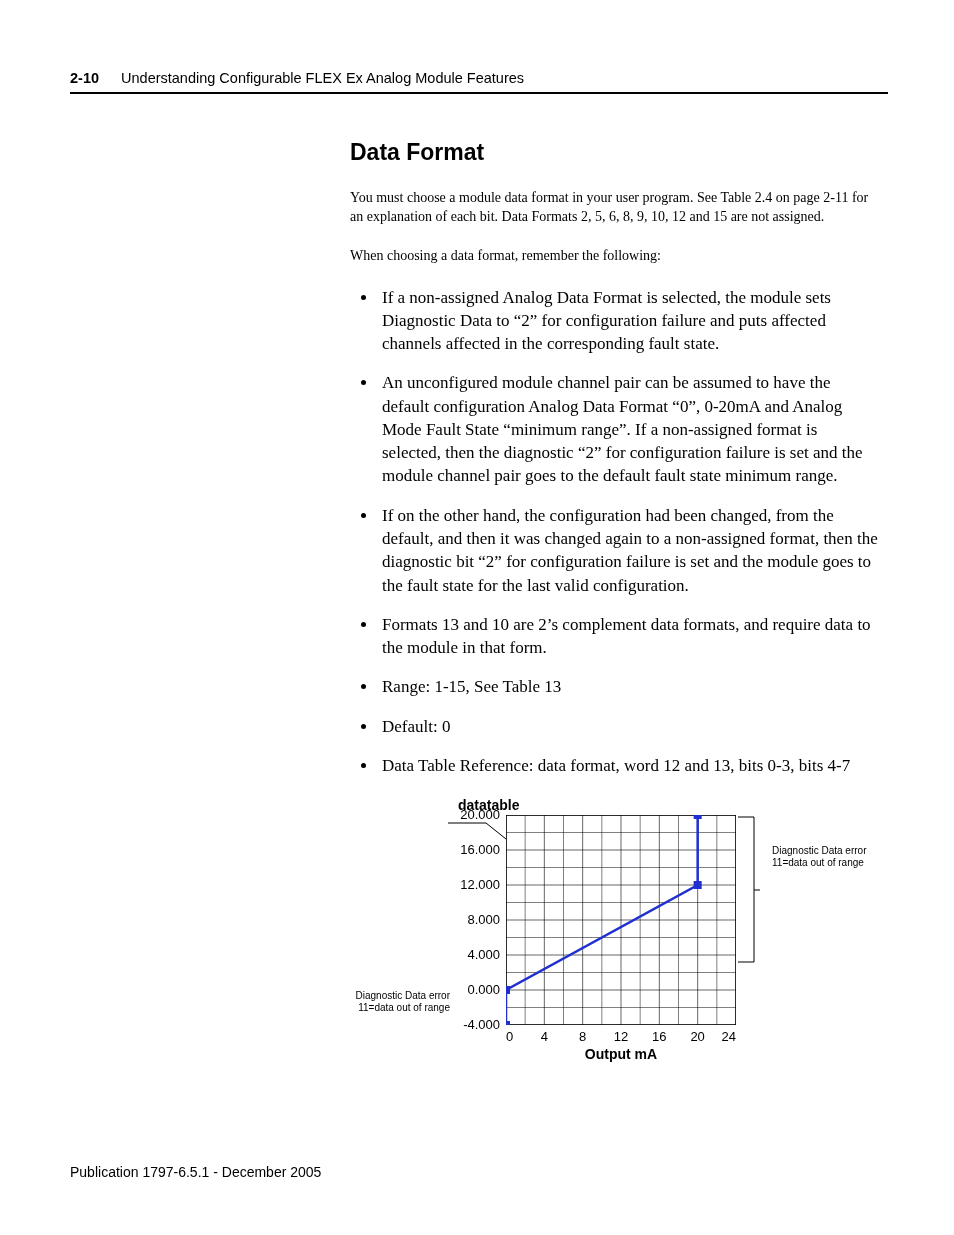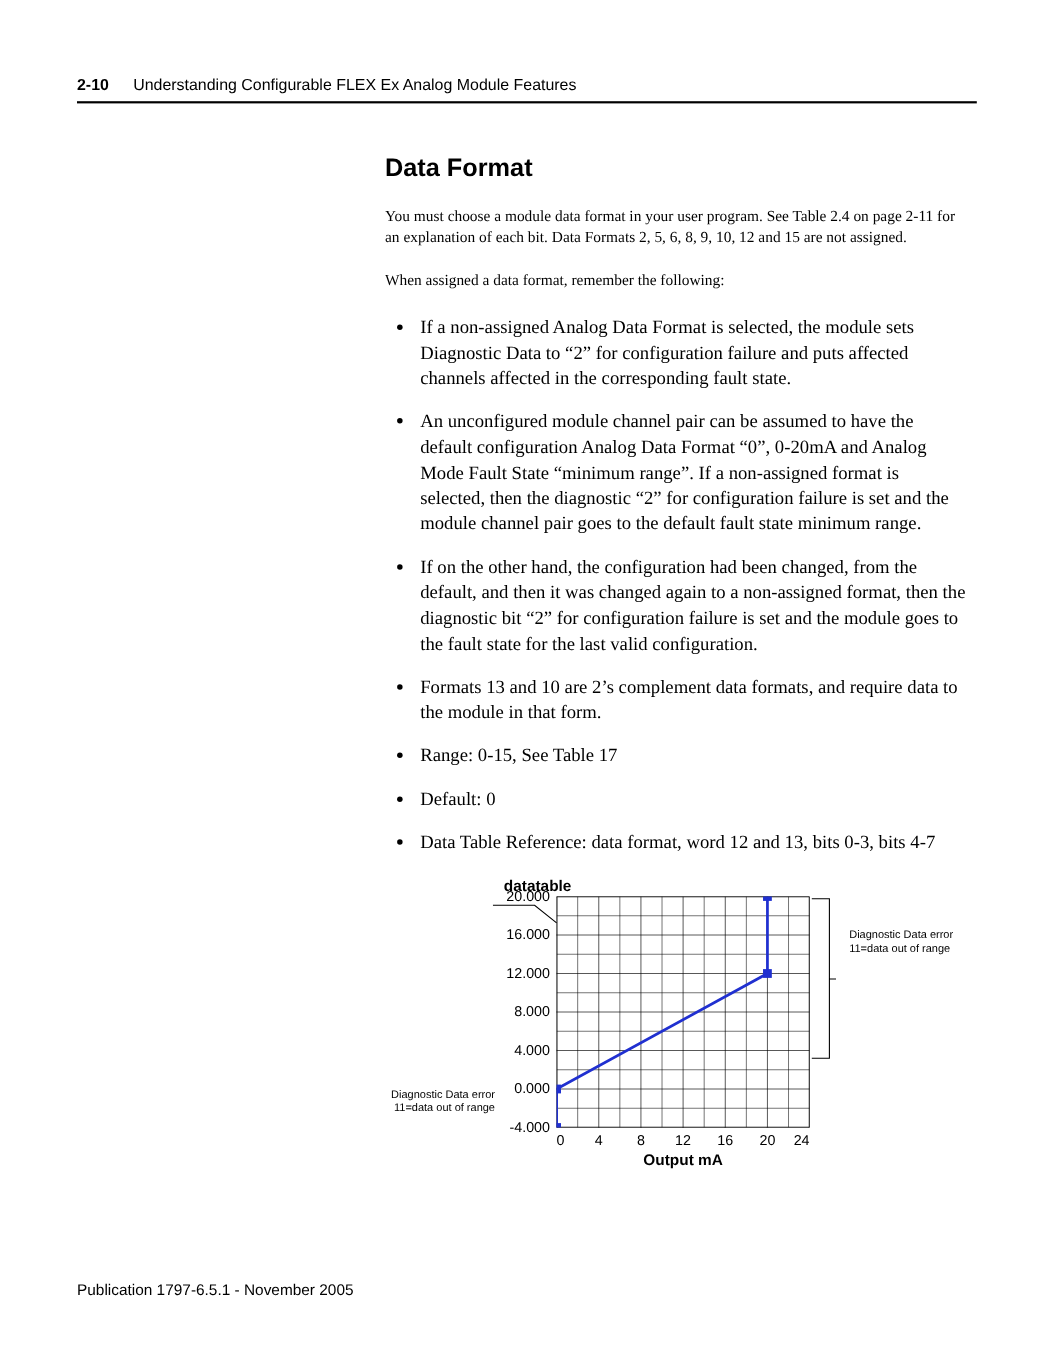--- a/index.html
+++ b/index.html
@@ -156,28 +156,28 @@
   <div class="running-head">
     <span class="pg">2-10</span>
     <span>Understanding Configurable FLEX Ex Analog Module Features</span>
   </div>
   <div class="rule"></div>
 
   <div class="content">
     <div class="h2">Data Format</div>
 
     <div class="para">You must choose a module data format in your user program. See Table 2.4 on page 2-11 for an explanation of each bit. Data Formats 2, 5, 6, 8, 9, 10, 12 and 15 are not assigned.</div>
-    <div class="para">When assigned a data format, remember the following:</div>
+    <div class="para">When choosing a data format, remember the following:</div>
 
     <ul class="bullets">
       <li>If a non-assigned Analog Data Format is selected, the module sets Diagnostic Data to “2” for configuration failure and puts affected channels affected in the corresponding fault state.</li>
       <li>An unconfigured module channel pair can be assumed to have the default configuration Analog Data Format “0”, 0-20mA and Analog Mode Fault State “minimum range”. If a non-assigned format is selected, then the diagnostic “2” for configuration failure is set and the module channel pair goes to the default fault state minimum range.</li>
       <li>If on the other hand, the configuration had been changed, from the default, and then it was changed again to a non-assigned format, then the diagnostic bit “2” for configuration failure is set and the module goes to the fault state for the last valid configuration.</li>
       <li>Formats 13 and 10 are 2’s complement data formats, and require data to the module in that form.</li>
-      <li>Range: 0-15, See Table 17</li>
+      <li>Range: 1-15, See Table 13</li>
       <li>Default: 0</li>
       <li>Data Table Reference: data format, word 12 and 13, bits 0-3, bits 4-7</li>
     </ul>
 
 
     <div class="chart-wrap">
       <div class="chart-title">datatable</div>
 
       <div class="chart-flex">
 
@@ -274,14 +274,14 @@
           </svg>
           <div class="call-right" style="position:absolute;left:28px;top:30px;">
             <span>Diagnostic Data error</span><br>
             <span>11=data out of range</span>
           </div>
         </div>
       </div>
     </div>
   </div>
 
-  <div class="pub">Publication 1797-6.5.1 - November 2005</div>
+  <div class="pub">Publication 1797-6.5.1 - December 2005</div>
 </div>
 
 </body></html>

